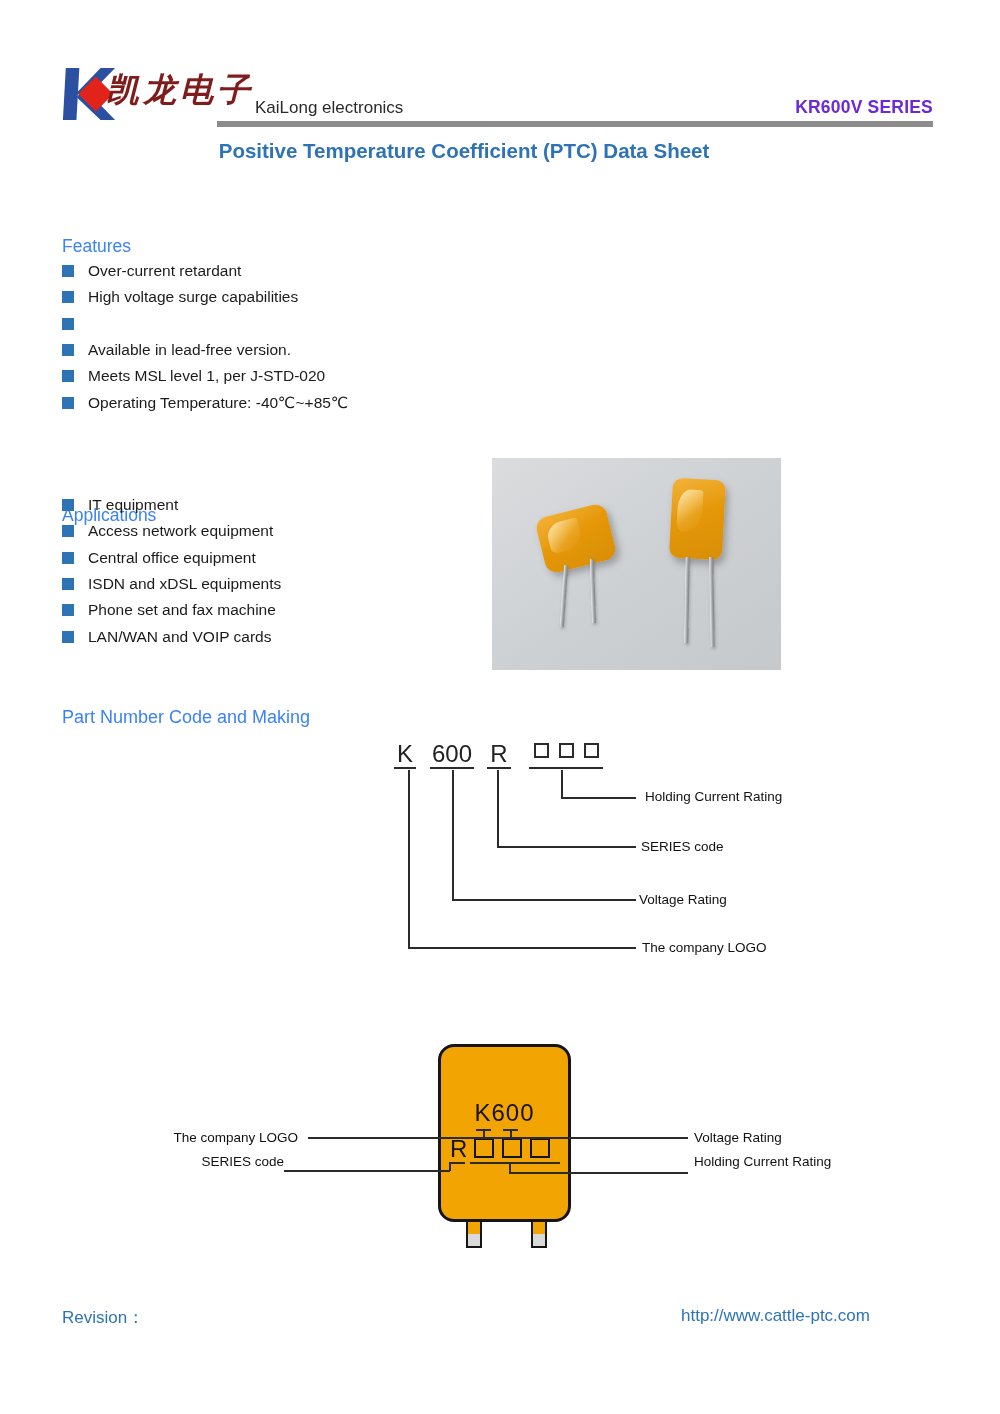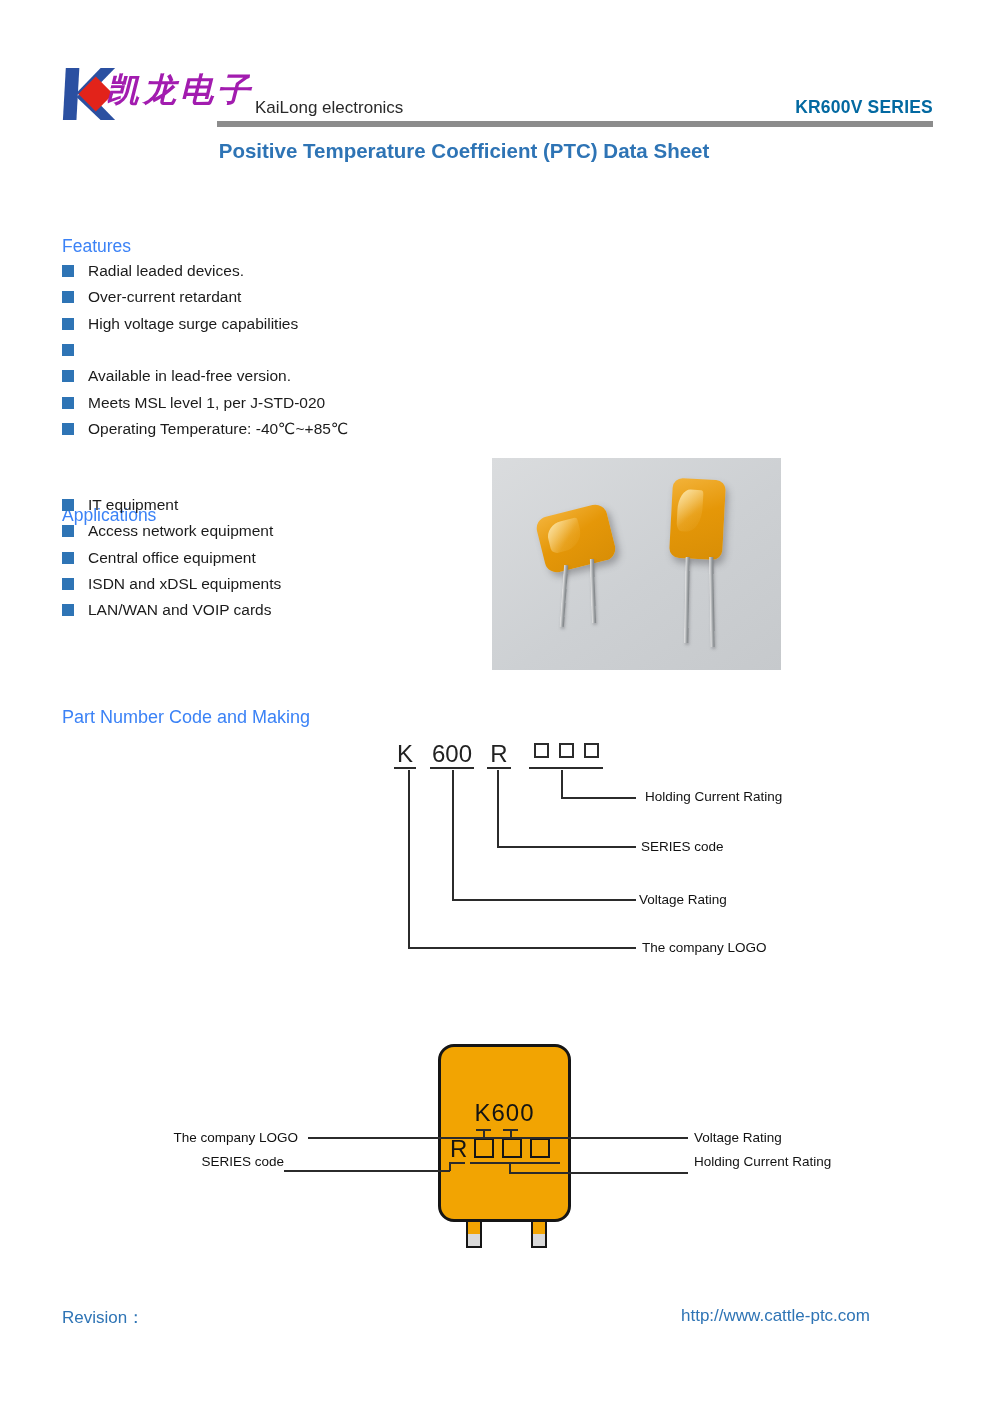--- a/index.html
+++ b/index.html
@@ -2,23 +2,23 @@
 <html><head>
 <meta charset="utf-8">
 <style>
   * { margin:0; padding:0; box-sizing:border-box; }
   html,body { background:#ffffff; }
   body { font-family:"Liberation Sans","DejaVu Sans",sans-serif; color:#1b1b1b; }
   #page { position:relative; width:1000px; height:1414px; background:#fff; overflow:hidden; }
 
   
   .logo-svg { position:absolute; left:60px; top:64px; width:58px; height:60px; }
-  .logo-cn { position:absolute; left:106px; top:68px; font-size:33px; font-weight:bold; font-style:italic; color:#a21caf; letter-spacing:4px; white-space:nowrap; }
+  .logo-cn { position:absolute; left:106px; top:68px; font-size:33px; font-weight:bold; font-style:italic; color:#7f1d1d; letter-spacing:4px; white-space:nowrap; }
   .company-en { position:absolute; left:255px; top:98px; font-size:17px; color:#2a2a2a; }
-  .series-badge { position:absolute; right:67px; top:97px; font-size:17.5px; font-weight:bold; color:#0369a1; letter-spacing:0.2px; }
+  .series-badge { position:absolute; right:67px; top:97px; font-size:17.5px; font-weight:bold; color:#6d28d9; letter-spacing:0.2px; }
   .header-rule { position:absolute; left:217px; top:121px; width:716px; height:6px; background:#8c8c8c; }
   .doc-title { position:absolute; left:0; top:139px; width:928px; text-align:center; font-size:20.5px; font-weight:bold; color:#2e74b5; }
 
   
   .sec-heading { position:absolute; font-size:17.5px; font-weight:normal; color:#3b82f6; }
   .blist { position:absolute; list-style:none; }
   .blist li { display:flex; align-items:center; height:26.3px; font-size:15.5px; color:#1b1b1b; white-space:nowrap; }
   .bullet { display:inline-block; width:12px; height:12px; background:#2e74b5; margin-right:14px; flex:0 0 12px; }
 
   
@@ -62,24 +62,20 @@
   <div class="logo-cn">凯龙电子</div>
   <div class="company-en">KaiLong electronics</div>
   <div class="series-badge">KR600V SERIES</div>
   <div class="header-rule"></div>
   <div class="doc-title">Positive Temperature Coefficient (PTC) Data Sheet</div>
 
   <div class="sec-heading" style="left:62px; top:236px;">Features</div>
   <ul class="blist" style="left:62px; top:258px;">
     <li>
         <span class="bullet"></span>
-        <span>Radial leaded devices.</span>
-      </li>
-    <li>
-        <span class="bullet"></span>
         <span>Over-current retardant</span>
       </li>
     <li>
         <span class="bullet"></span>
         <span>High voltage surge capabilities</span>
       </li>
     <li>
         <span class="bullet"></span>
       </li>
     <li>
@@ -106,20 +102,24 @@
         <span class="bullet"></span>
         <span>Access network equipment</span>
       </li>
     <li>
         <span class="bullet"></span>
         <span>Central office equipment</span>
       </li>
     <li>
         <span class="bullet"></span>
         <span>ISDN and xDSL equipments</span>
+      </li>
+    <li>
+        <span class="bullet"></span>
+        <span>Phone set and fax machine</span>
       </li>
     <li>
         <span class="bullet"></span>
         <span>LAN/WAN and VOIP cards</span>
       </li>
   </ul>
 
   <div class="photo">
     <div class="ptc-body" style="left:48px; top:52px; width:72px; height:57px; transform:rotate(-14deg);"></div>
     <div class="ptc-lead" style="left:70px; top:107px; height:62px; transform:rotate(4deg);"></div>

